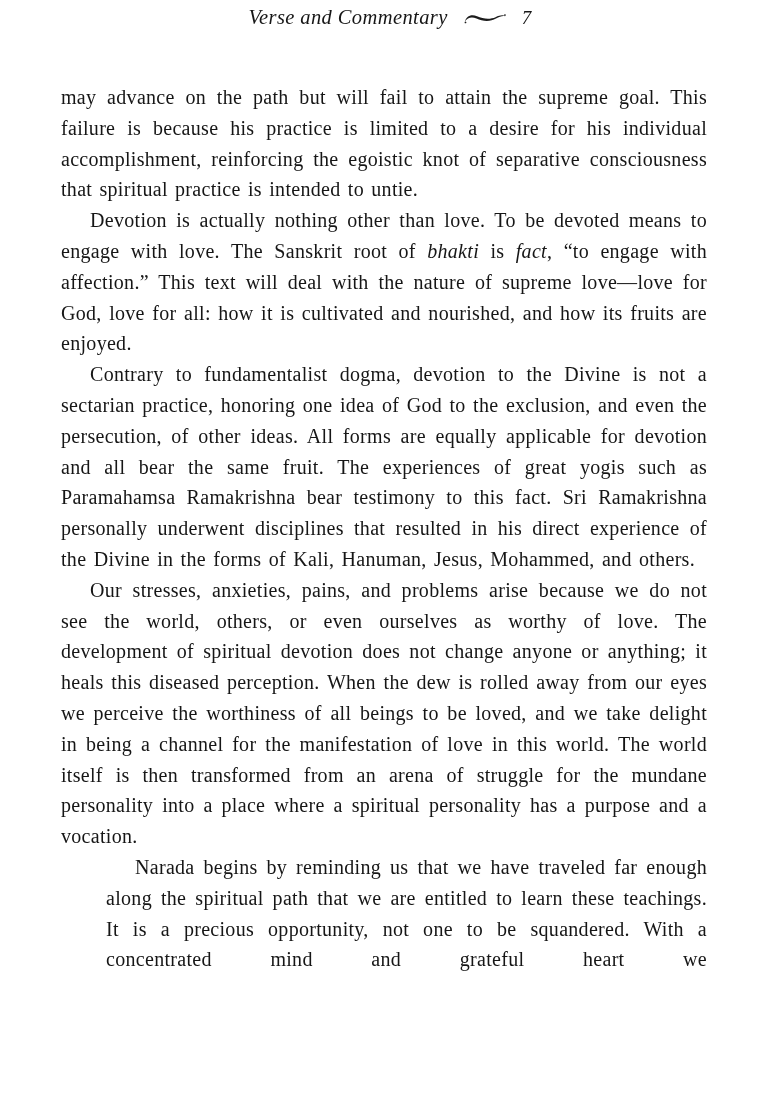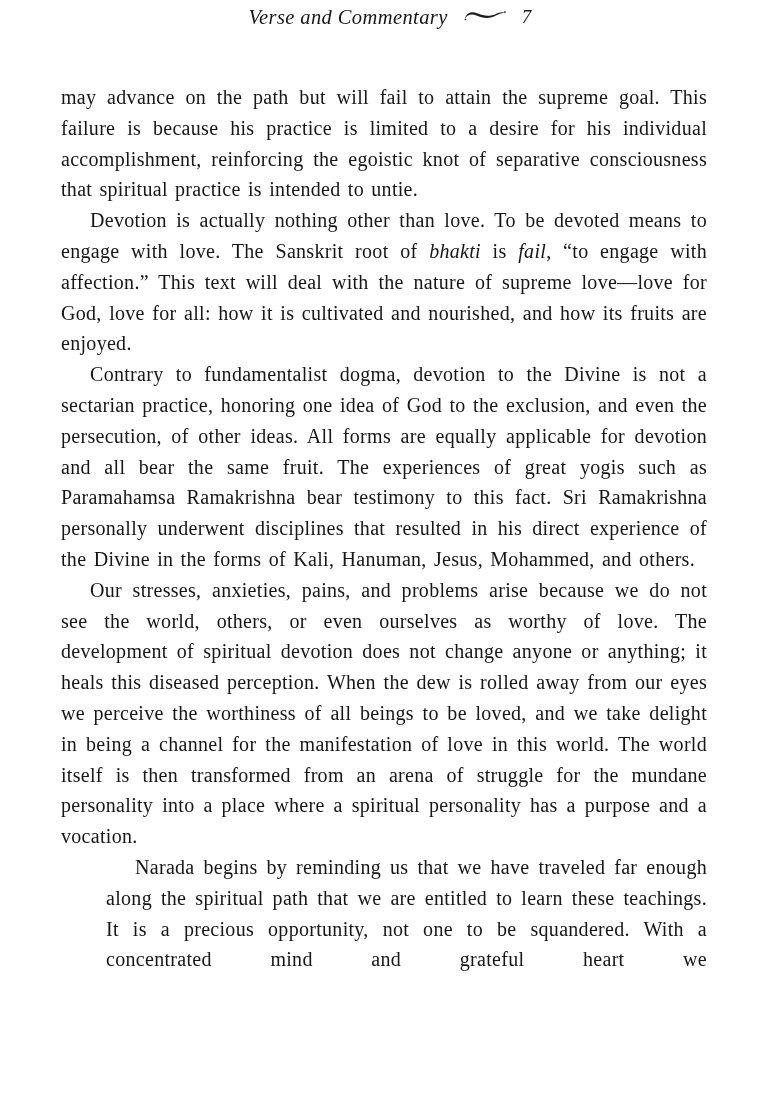--- a/index.html
+++ b/index.html
@@ -16,21 +16,21 @@
     color: var(--text-color, #161616);
     overflow: hidden;
   }
   .running-head {
     position: absolute;
     top: 6px;
     left: 0;
     width: 100%;
     display: flex;
     justify-content: center;
-    align-items: flex-start;
+    align-items: center;
     gap: 14px;
     font-style: italic;
     font-size: 20.5px;
     letter-spacing: 0.4px;
     color: var(--text-color, #161616);
   }
   .ornament {
     display: inline-flex;
     align-items: center;
     padding-top: 2px;
@@ -69,19 +69,19 @@
                  C40.5 4.6 37.5 5.5 34 7.6 C28.5 10.9 20.5 10.4 14.5 7.6 C9.5 5.3 5.5 6.8 3 10.5 Z" fill="#1c1c1c"></path>
         <path d="M3 10.5 C2.2 11.6 2.6 12.6 3.8 12.3 C4.8 12 4.7 10.8 3 10.5 Z" fill="#1c1c1c"></path>
         <path d="M43 5.2 C44.2 4.2 44 3 42.8 3.2 C41.8 3.4 41.9 4.7 43 5.2 Z" fill="#1c1c1c"></path>
       </svg>
     </span>
     <span class="head-pagenum">7</span>
   </header>
 
   <main class="body-text">
       <p class="">may advance on the path but will fail to attain the supreme goal. This failure is because his practice is limited to a desire for his individual accomplishment, reinforcing the egoistic knot of separative consciousness that spiritual practice is intended to untie.</p>
-      <p class="indent">Devotion is actually nothing other than love. To be devoted means to engage with love. The Sanskrit root of <em>bhakti</em> is <em>fail</em>, “to engage with affection.” This text will deal with the nature of supreme love—love for God, love for all: how it is cultivated and nourished, and how its fruits are enjoyed.</p>
+      <p class="indent">Devotion is actually nothing other than love. To be devoted means to engage with love. The Sanskrit root of <em>bhakti</em> is <em>fact</em>, “to engage with affection.” This text will deal with the nature of supreme love—love for God, love for all: how it is cultivated and nourished, and how its fruits are enjoyed.</p>
       <p class="indent">Contrary to fundamentalist dogma, devotion to the Divine is not a sectarian practice, honoring one idea of God to the exclusion, and even the persecution, of other ideas. All forms are equally applicable for devotion and all bear the same fruit. The experiences of great yogis such as Paramahamsa Ramakrishna bear testimony to this fact. Sri Ramakrishna personally underwent disciplines that resulted in his direct experience of the Divine in the forms of Kali, Hanuman, Jesus, Mohammed, and others.</p>
       <p class="indent">Our stresses, anxieties, pains, and problems arise because we do not see the world, others, or even ourselves as worthy of love. The development of spiritual devotion does not change anyone or anything; it heals this diseased perception. When the dew is rolled away from our eyes we perceive the worthiness of all beings to be loved, and we take delight in being a channel for the manifestation of love in this world. The world itself is then transformed from an arena of struggle for the mundane personality into a place where a spiritual personality has a purpose and a vocation.</p>
       <p class="indent">Narada begins by reminding us that we have traveled far enough along the spiritual path that we are entitled to learn these teachings. It is a precious opportunity, not one to be squandered. With a concentrated mind and grateful heart we</p>
     </main>
 
 </div>
 
 </body></html>

